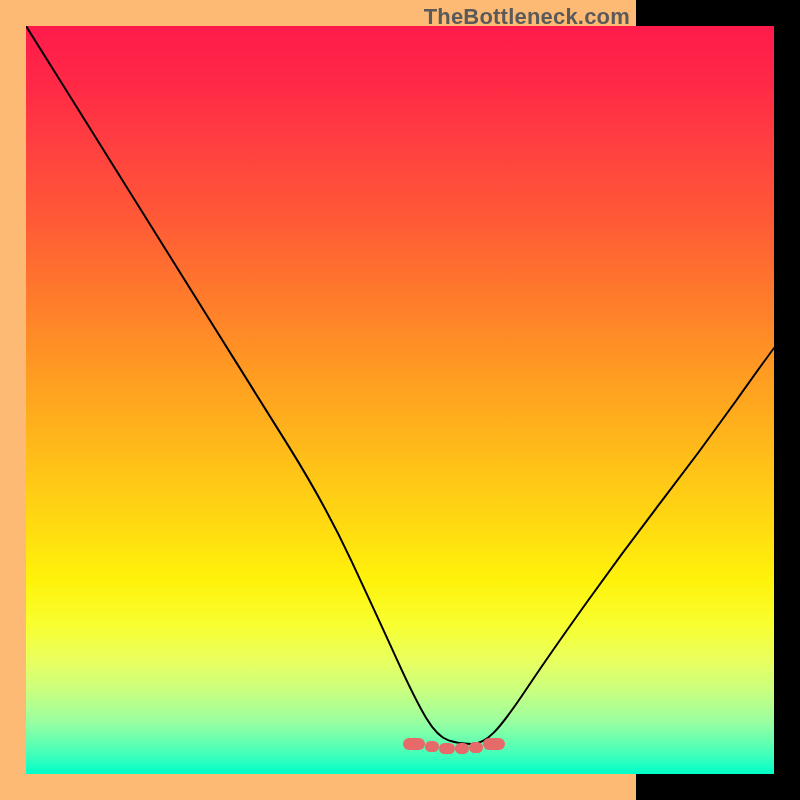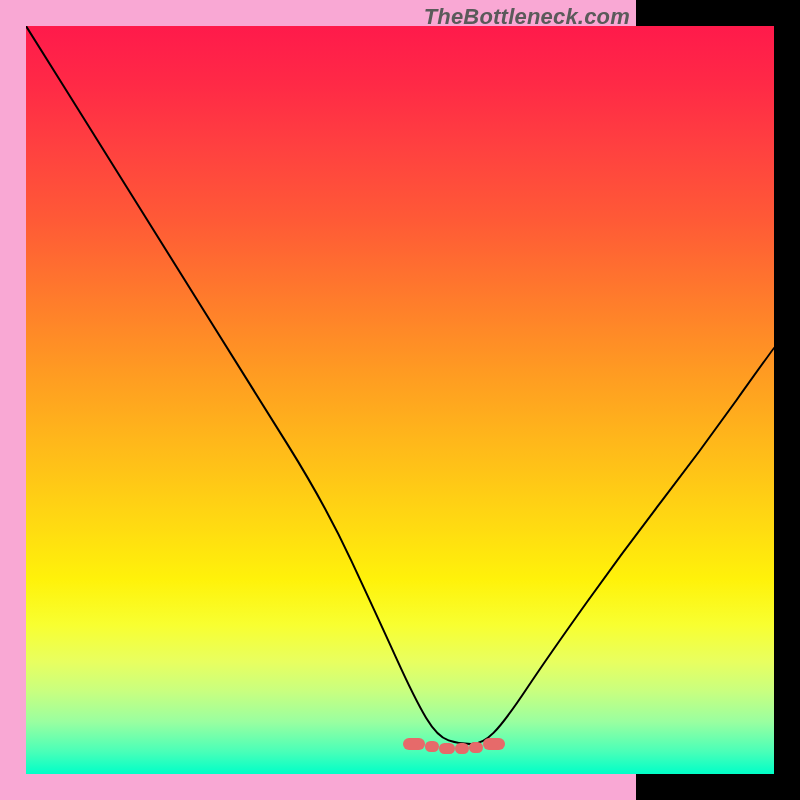--- a/index.html
+++ b/index.html
@@ -1,22 +1,21 @@
 <!DOCTYPE html>
 <html><head>
 <meta charset="utf-8">
 <style>
   * { margin: 0; padding: 0; box-sizing: border-box; }
   html, body { width: 800px; height: 800px; overflow: hidden; background: #000; }
   .frame {
     position: relative;
     width: 636px;
     height: 800px;
-    background: #f9a8d4;
-    font-style: italic;
+    background: #fdba74;
   }
   .plot {
     position: absolute;
     left: 26px;
     top: 26px;
     width: 748px;
     height: 748px;
     background: linear-gradient(to bottom,
       #ff1a4b 0%,
       #ff2a46 8%,

